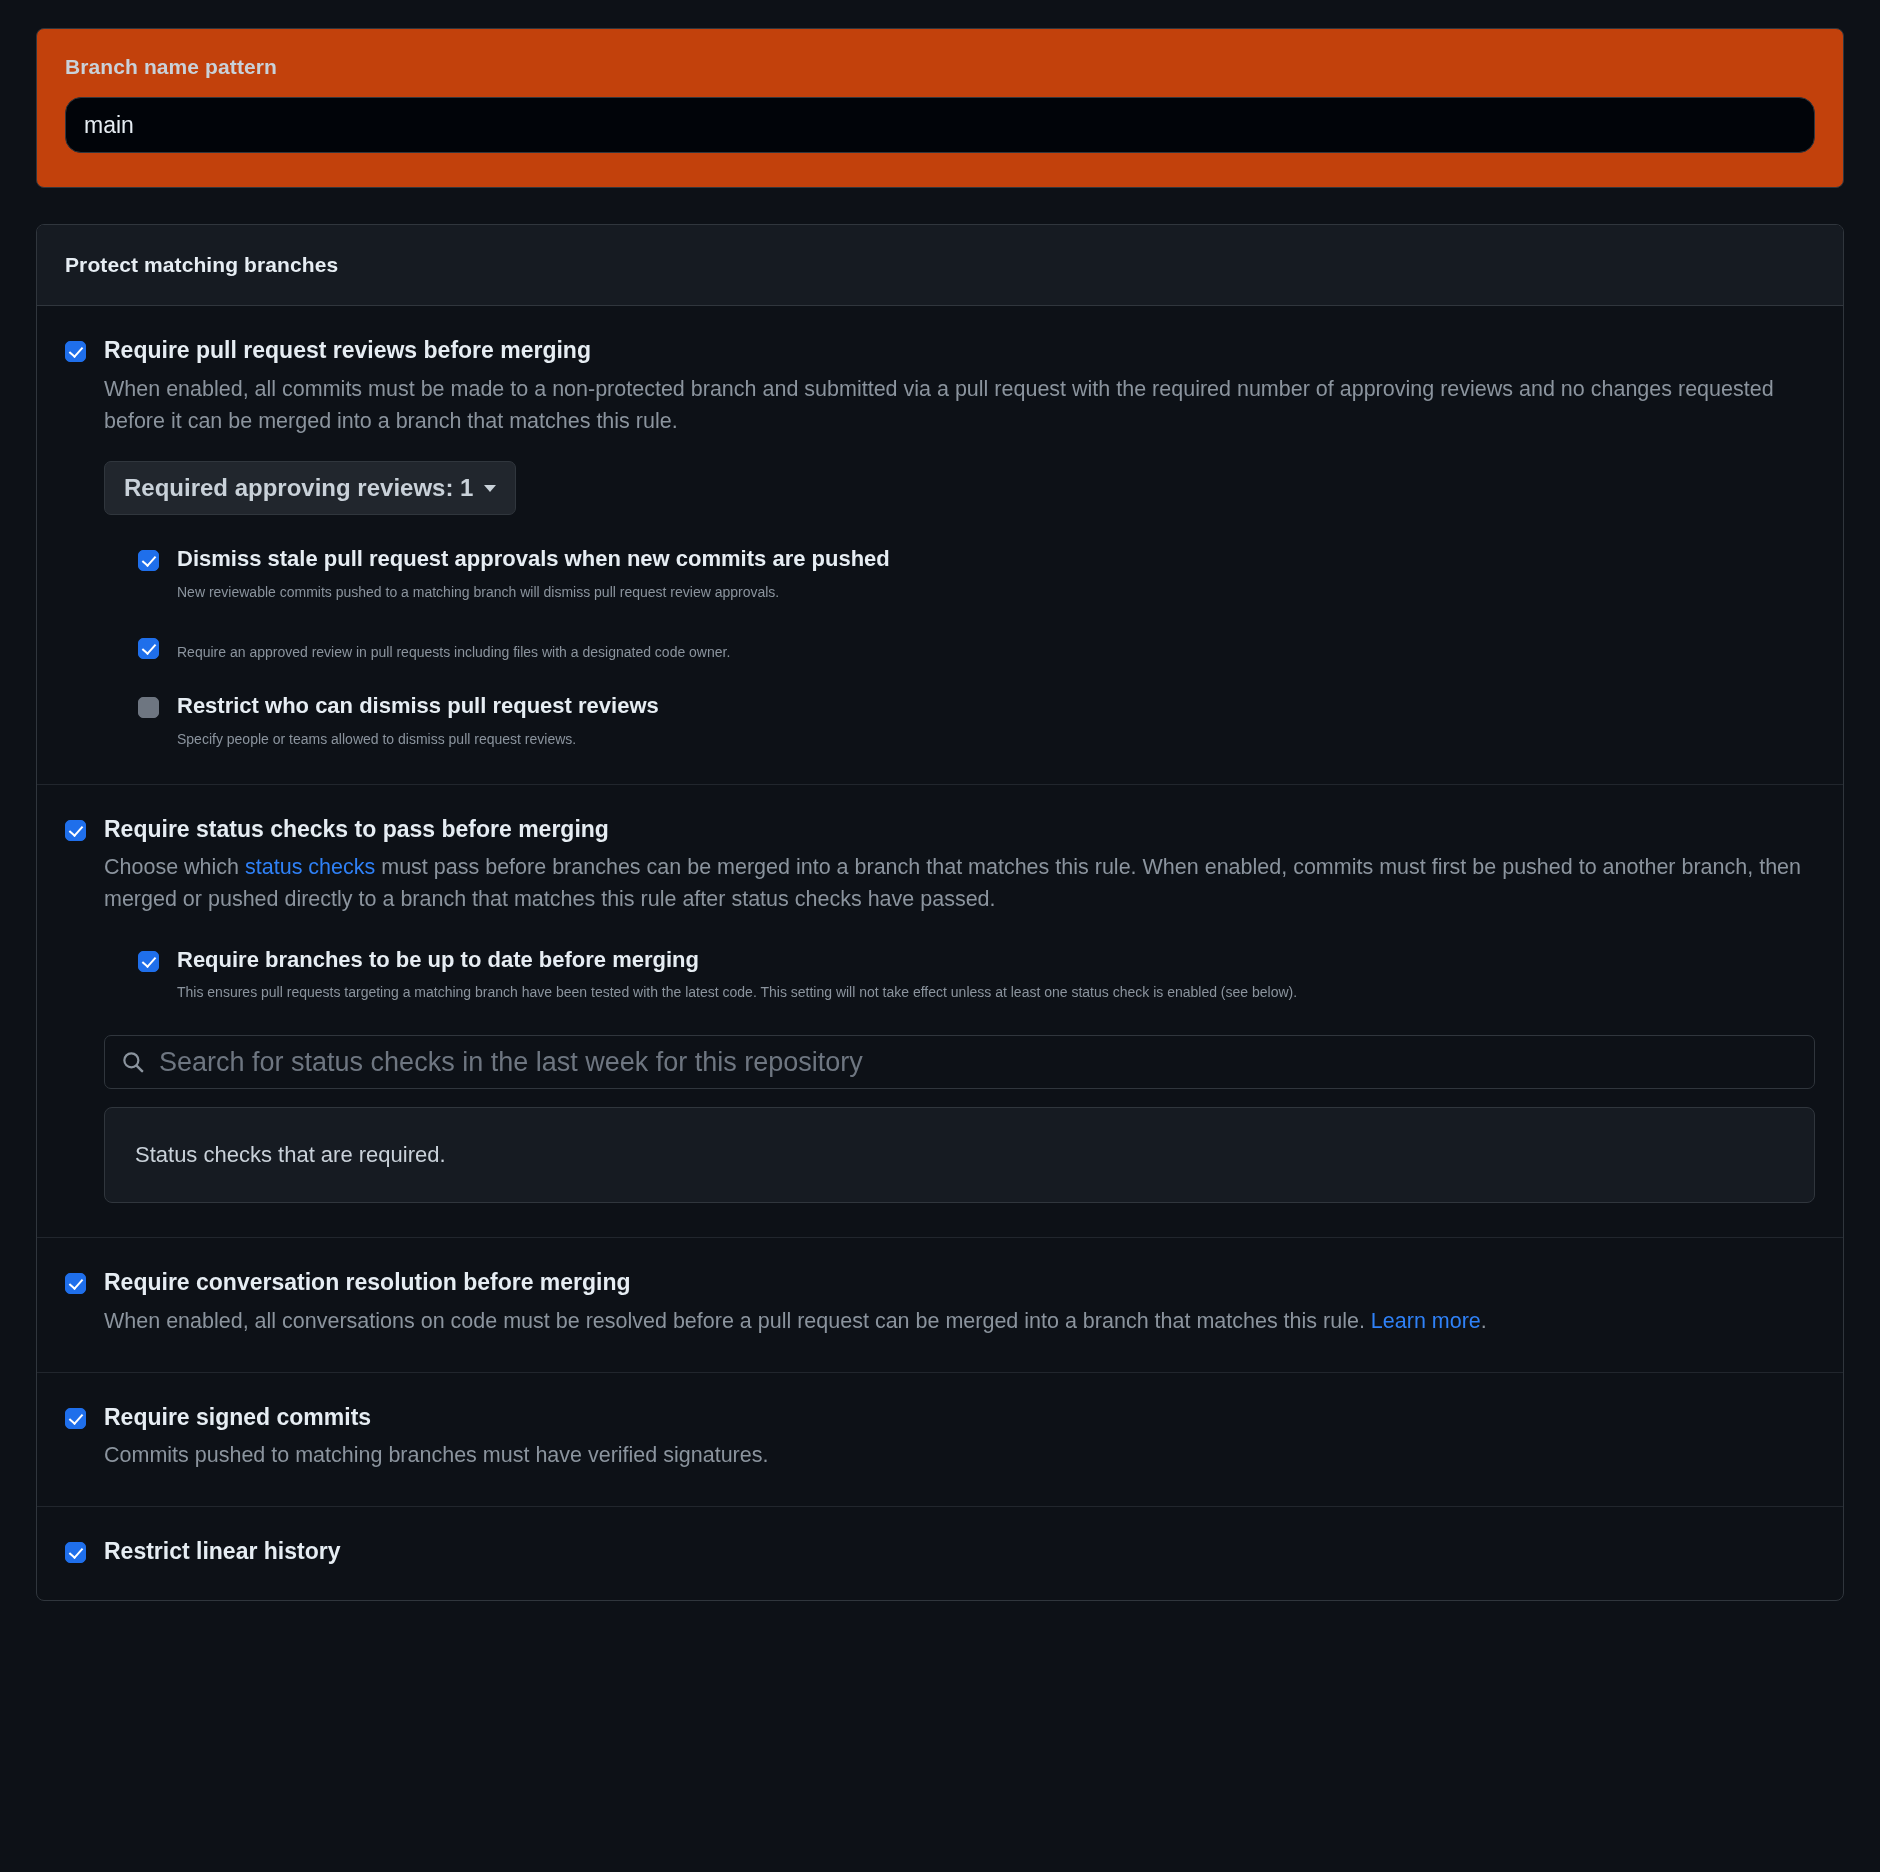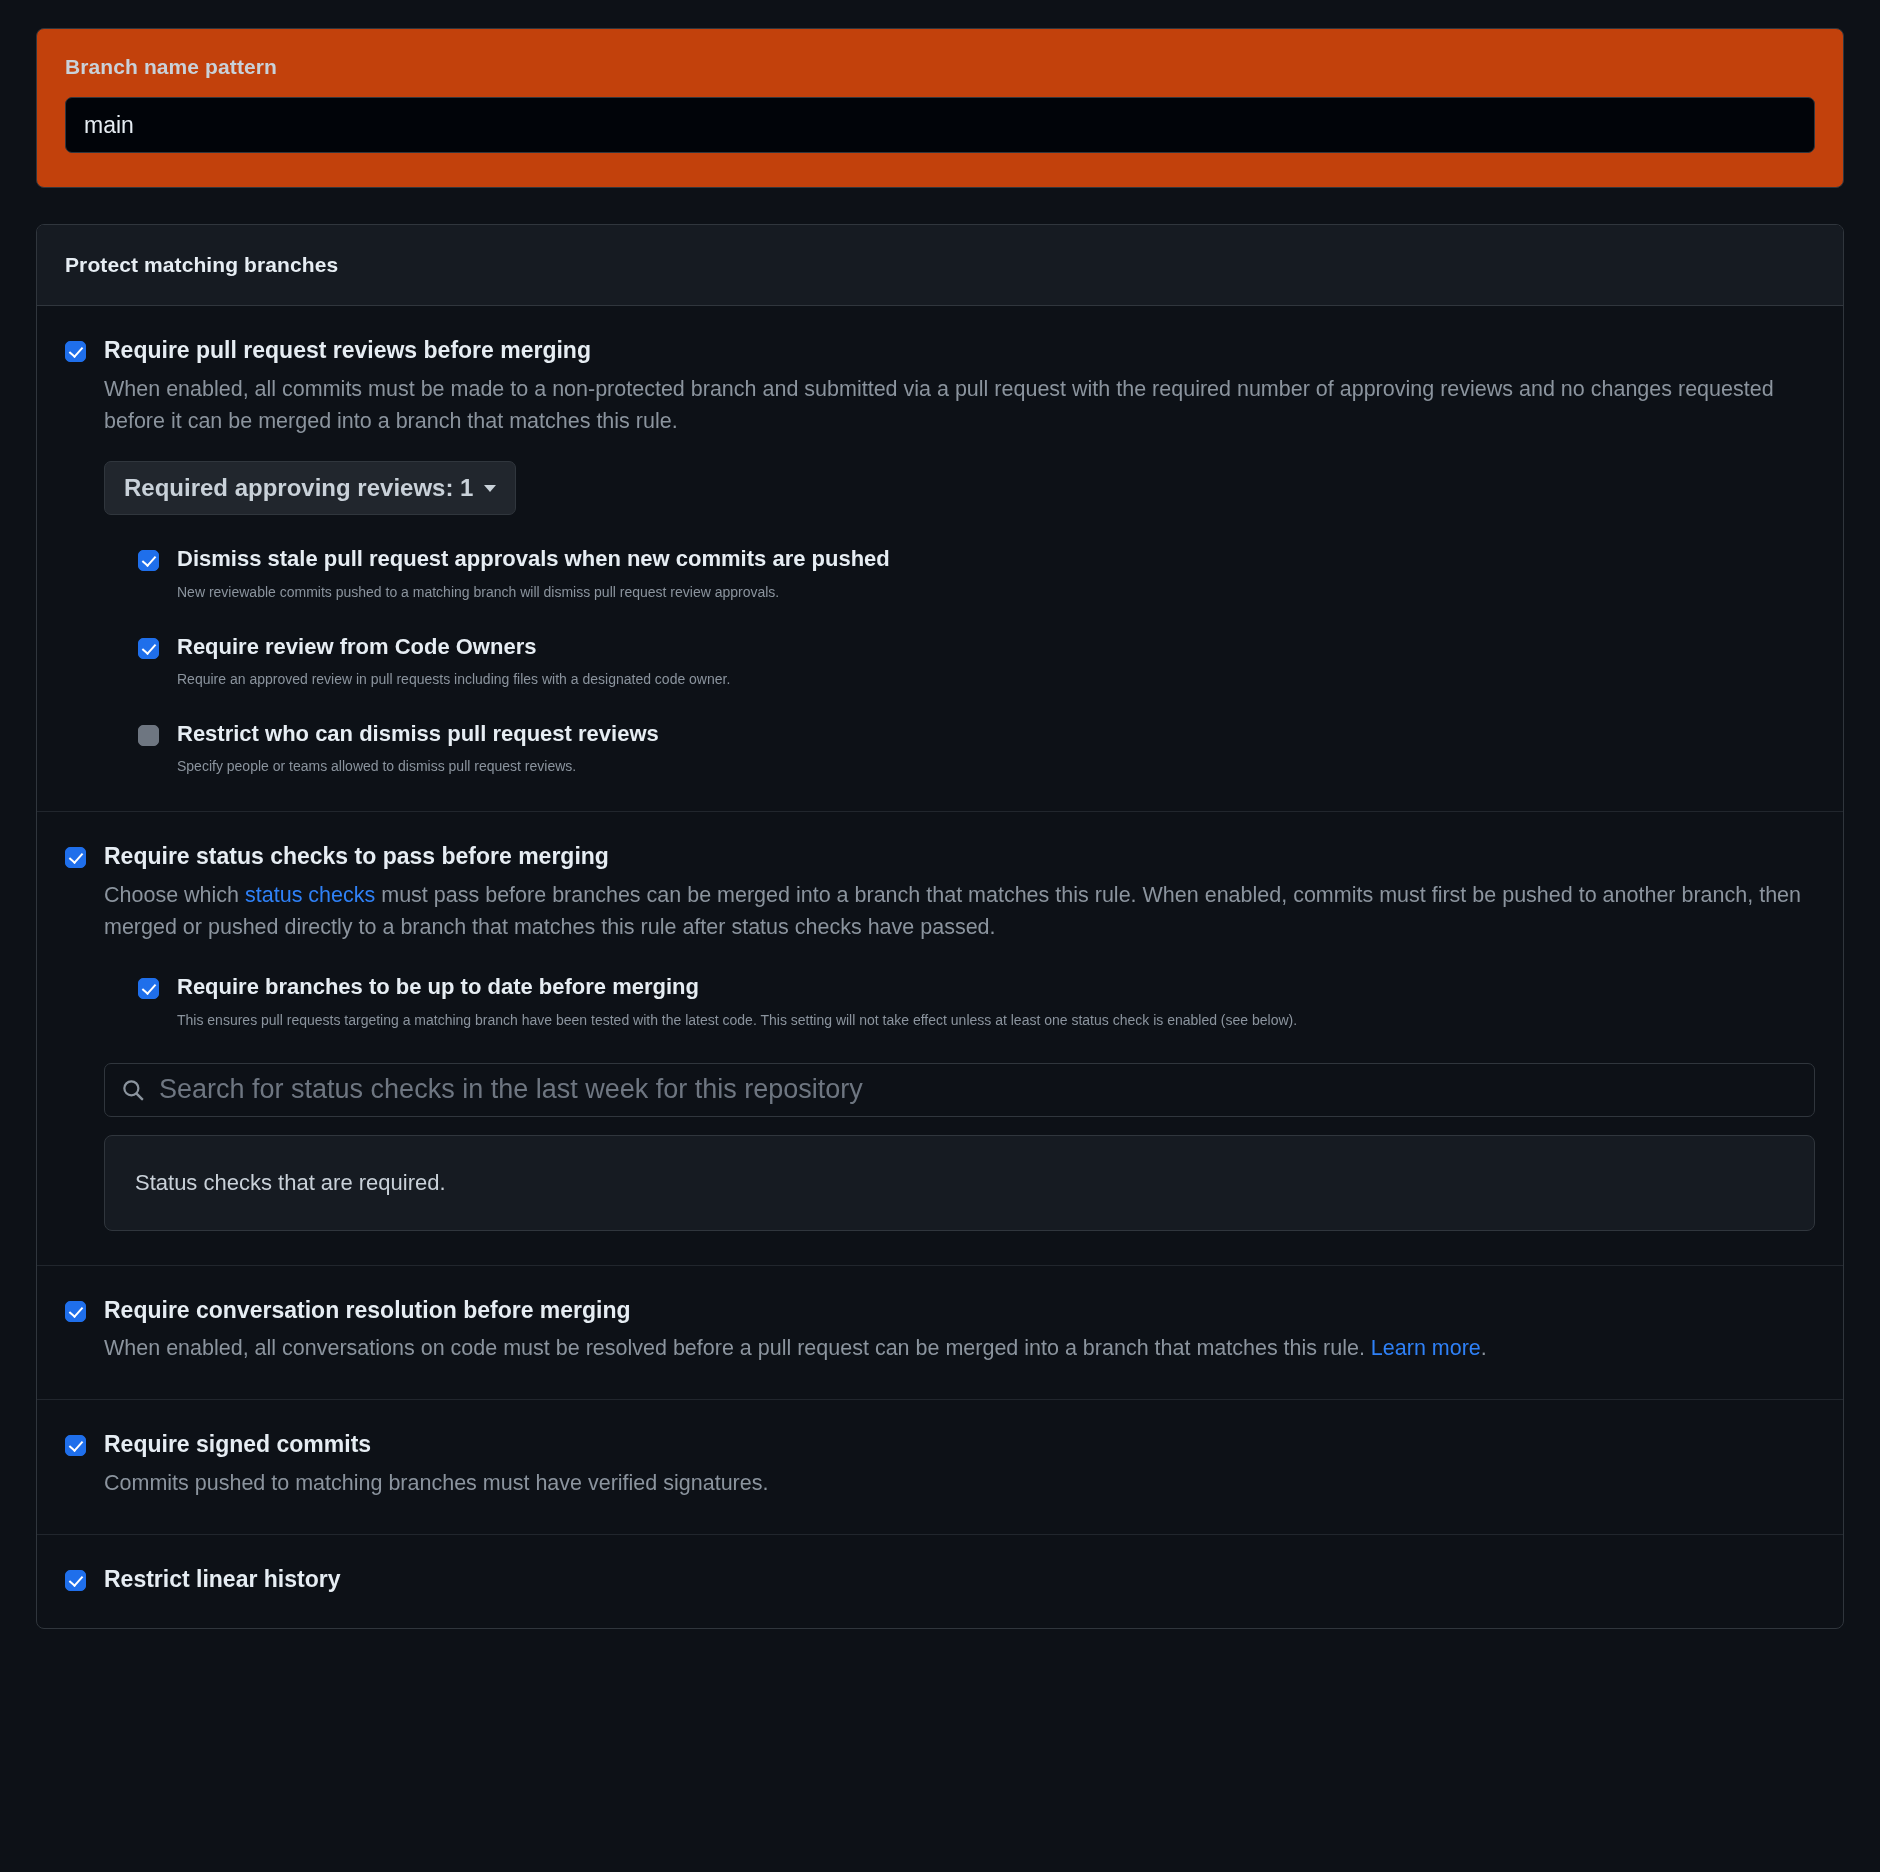--- a/index.html
+++ b/index.html
@@ -44,21 +44,21 @@
     margin-bottom: 18px;
     letter-spacing: .1px;
   }
 
   .text-input {
     display: block;
     width: 100%;
     height: 56px;
     background: #010409;
     border: 1px solid #30363d;
-    border-radius: 7px;
+    border-radius: 16px;
     color: #e6edf3;
     font-size: 23px;
     font-family: "Liberation Sans", sans-serif;
     padding: 0 18px;
     outline: none;
   }
 
   .panel-protect { background: #0d1117; }
 
   .panel-header {
@@ -218,21 +218,20 @@
               <span class="cb checked"></span>
               <div class="cb-body">
                 <div class="cb-title">Dismiss stale pull request approvals when new commits are pushed</div>
                 <div class="cb-desc">New reviewable commits pushed to a matching branch will dismiss pull request review approvals.</div>
               </div>
             </div>
 
             <div class="cb-row sub">
               <span class="cb checked"></span>
               <div class="cb-body">
-                <div class="cb-title">Require review from Code Owners</div>
                 <div class="cb-desc">Require an approved review in pull requests including files with a designated code owner.</div>
               </div>
             </div>
 
             <div class="cb-row sub">
               <span class="cb unchecked"></span>
               <div class="cb-body">
                 <div class="cb-title">Restrict who can dismiss pull request reviews</div>
                 <div class="cb-desc">Specify people or teams allowed to dismiss pull request reviews.</div>
               </div>

